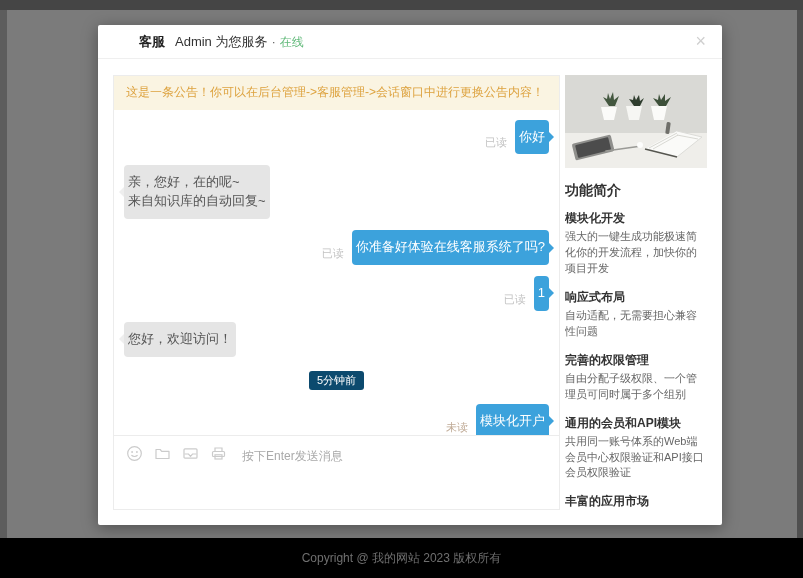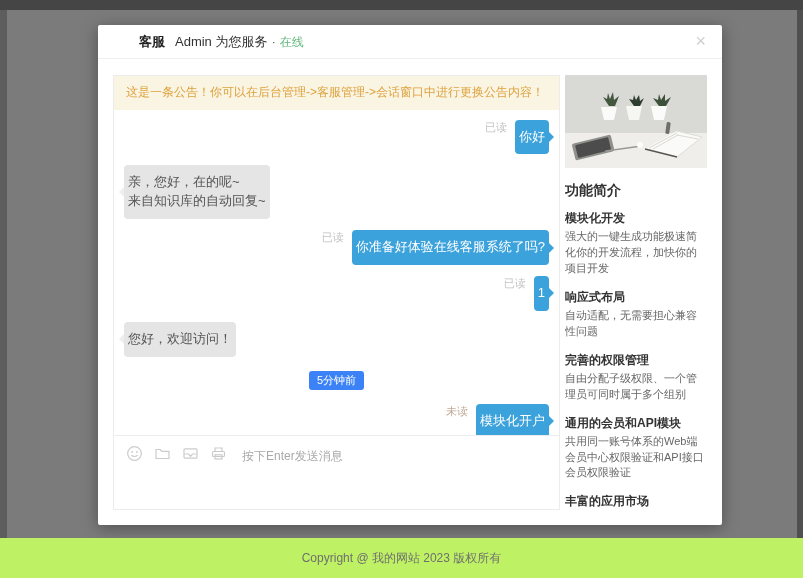--- a/index.html
+++ b/index.html
@@ -5,21 +5,21 @@
   * { margin:0; padding:0; box-sizing:border-box; }
   html,body { width:803px; height:578px; overflow:hidden; }
   body {
     font-family:"Liberation Sans","DejaVu Sans",sans-serif;
     background:#7b7b7b; position:relative;
   }
   .top-strip { position:absolute; top:0; left:0; right:0; height:10px; background:#454545; }
   .edge-left { position:absolute; top:10px; left:0; bottom:40px; width:7px; background:#5d5d5d; }
   .edge-right{ position:absolute; top:10px; right:0; bottom:40px; width:6px; background:#4f4f4f; }
   .footer {
-    position:absolute; left:0; right:0; bottom:0; height:40px; background:#bef264;
+    position:absolute; left:0; right:0; bottom:0; height:40px; background:#000000;
     display:flex; align-items:center; justify-content:center;
     color:#6f6f6f; font-size:12px;
   }
 
   .modal {
     position:absolute; left:98px; top:25px; width:624px; height:500px;
     background:#fff; border-radius:2px; box-shadow:0 3px 16px rgba(0,0,0,.35);
   }
   .modal-header {
     height:34px; line-height:34px; padding:0 15px;
@@ -39,21 +39,21 @@
   
   .chat-panel {
     width:447px; height:435px; border:1px solid #ececec;
     display:flex; flex-direction:column; background:#fff;
   }
   .announcement {
     background:#faf4e2; color:#dda23e; font-size:12px;
     padding:9px 12px; line-height:1.3;
   }
   .messages { flex:1; padding:10px 10px 0 10px; overflow:hidden; }
-  .msg-row { display:flex; margin-bottom:11px; }
+  .msg-row { display:flex; margin-bottom:11px; align-items:flex-end; }
   .msg-row.left  { justify-content:flex-start; }
   .msg-row.right { justify-content:flex-end; }
   .msg-row.center{ justify-content:center; margin:14px 0; }
   .bubble {
     position:relative; max-width:68%; font-size:13px; line-height:1.45;
     padding:8px 4px; border-radius:4px; white-space:pre-line;
   }
   .bubble.left  { background:#e5e5e5; color:#555; }
   .bubble.right { background:#3CA2DC; color:#fff; }
   .bubble.left::after {
@@ -61,21 +61,21 @@
     border:5px solid transparent; border-right-color:#eeeeee; border-left:0;
   }
   .bubble.right::after {
     content:""; position:absolute; right:-5px; top:50%; transform:translateY(-50%);
     border:5px solid transparent; border-left-color:#3CA2DC; border-right:0;
   }
   .msg-status { font-size:11px; margin:0 8px 4px 0; }
   .msg-status.read   { color:#c3c3c3; }
   .msg-status.unread { color:#c0ab97; }
   .time-pill {
-    background:#3b82f6; color:#fff; font-size:11px;
+    background:#0c4a6e; color:#fff; font-size:11px;
     padding:2px 8px; border-radius:3px;
   }
 
   
   .input-section { border-top:1px solid #ececec; height:74px; padding:9px 12px; }
   .input-row { display:flex; align-items:center; }
   .tool-icon { width:17px; height:17px; margin-right:11px; cursor:pointer; display:inline-block; }
   .tool-icon svg { width:100%; height:100%; display:block; }
   .chat-input {
     border:none; outline:none; flex:1; font-size:12px; color:#666;

